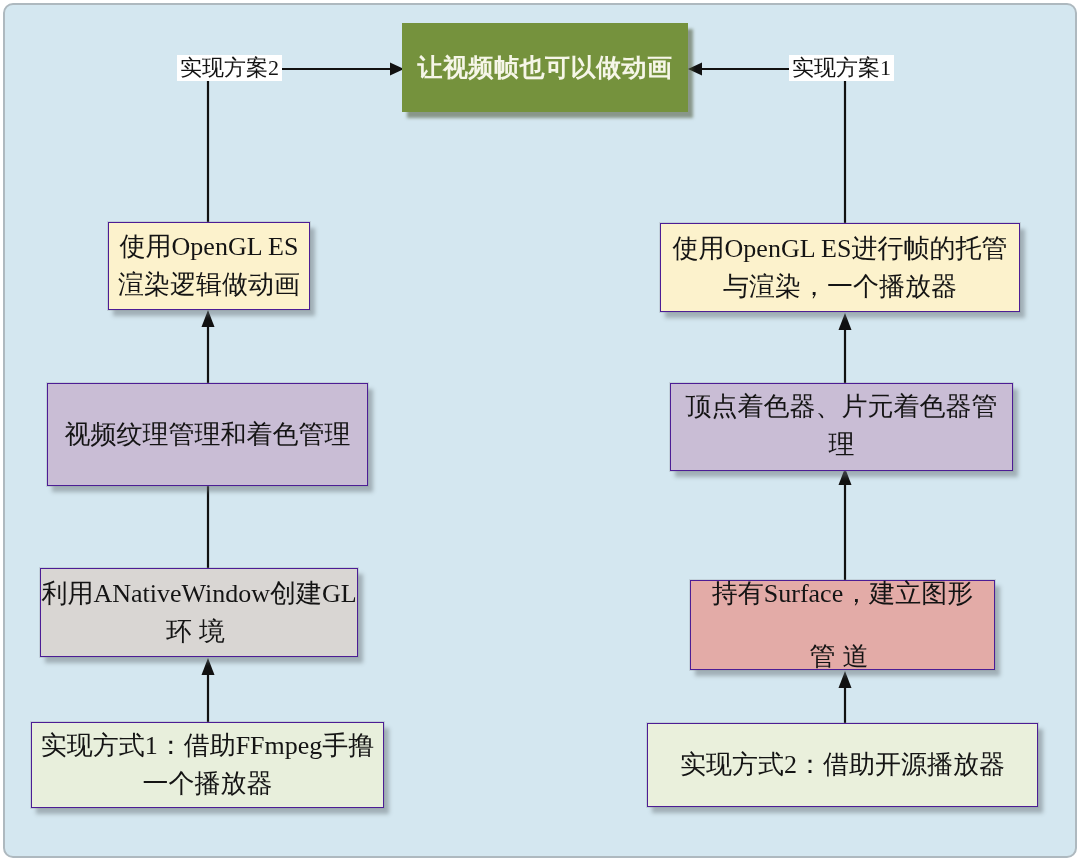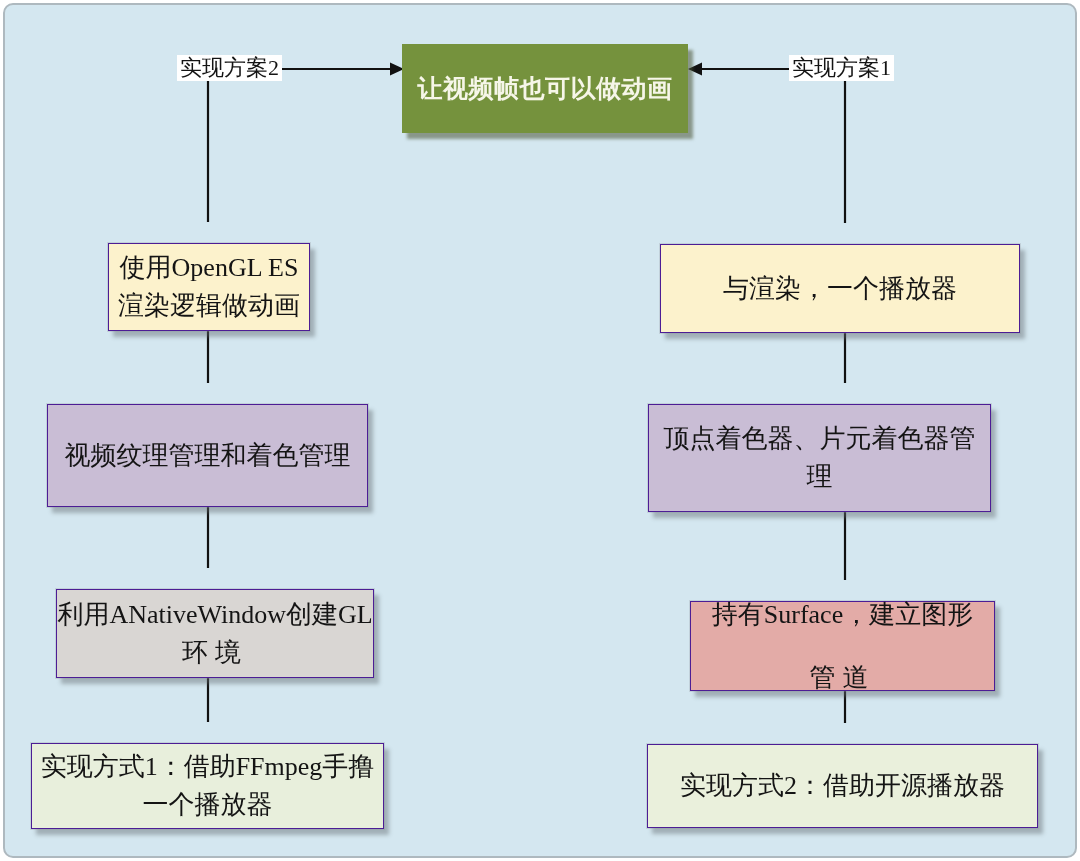--- a/index.html
+++ b/index.html
@@ -1,28 +1,28 @@
 <!DOCTYPE html>
 <html><head>
 <meta charset="utf-8">
 <style>
   html,body{margin:0;padding:0;}
   body{width:1080px;height:861px;position:relative;background:#ffffff;font-family:"Liberation Serif","DejaVu Serif",serif;overflow:hidden;}
   #frame{position:absolute;left:3px;top:3px;right:3px;bottom:3px;background:#d4e7f0;border:2px solid #aeb9bf;border-radius:10px;}
-  .box{position:absolute;display:flex;flex-direction:column;justify-content:center;align-items:center;text-align:center;color:#141414;z-index:2;box-sizing:border-box;margin-top:21px;}
+  .box{position:absolute;display:flex;flex-direction:column;justify-content:center;align-items:center;text-align:center;color:#141414;z-index:2;box-sizing:border-box;}
   .soft{border:1px solid #4c1d95;box-shadow:0 0 0 1px rgba(140,145,150,.25), 5px 6px 4px rgba(100,108,114,.45);}
   .line{font-size:26px;line-height:38px;white-space:nowrap;}
   #root-box{left:402px;top:23px;width:286px;height:89px;box-shadow:5px 6px 3px rgba(75,85,55,.55);}
   #root-box .line{font-size:25px;color:#f6f6e8;font-weight:bold;letter-spacing:0.5px;}
   #lbox1{left:108px;top:222px;width:202px;height:88px;}
   #lbox2{left:47px;top:383px;width:321px;height:103px;}
-  #lbox3{left:56px;top:568px;width:318px;height:89px;}
+  #lbox3{left:40px;top:568px;width:318px;height:89px;}
   #lbox4{left:31px;top:722px;width:353px;height:86px;}
   #rbox1{left:660px;top:223px;width:360px;height:89px;}
-  #rbox2{left:648px;top:383px;width:343px;height:108px;}
+  #rbox2{left:670px;top:383px;width:343px;height:88px;font-family:Liberation Mono, monospace;}
   #rbox3{left:690px;top:580px;width:305px;height:90px;gap:25px;}
   #rbox4{left:647px;top:723px;width:391px;height:84px;}
   .branch-label{position:absolute;z-index:3;background:#ffffff;font-size:22px;line-height:26px;padding:0 3px;color:#141414;white-space:nowrap;font-family:Liberation Serif, serif;}
   #label-left{left:177px;top:55px;}
   #label-right{left:789px;top:55px;}
   #arrows{position:absolute;left:0;top:0;z-index:1;}
   .sp7{letter-spacing:7px;}
   .sp4{letter-spacing:4px;}
 </style>
 </head>
@@ -67,20 +67,21 @@
 <div class="box soft" id="lbox3" style="background: rgb(217, 214, 211);">
   <span class="line">利用ANativeWindow创建GL</span>
   <span class="line sp7">环境</span>
 </div>
 <div class="box soft" id="lbox4" style="background: rgb(232, 239, 220);">
   <span class="line">实现方式1：借助FFmpeg手撸</span>
   <span class="line">一个播放器</span>
 </div>
 
 <div class="box soft" id="rbox1" style="background: rgb(252, 242, 204);">
+  <span class="line">使用OpenGL ES进行帧的托管</span>
   <span class="line">与渲染，一个播放器</span>
 </div>
 <div class="box soft" id="rbox2" style="background: rgb(201, 189, 213);">
   <span class="line">顶点着色器、片元着色器管</span>
   <span class="line">理</span>
 </div>
 <div class="box soft" id="rbox3" style="background: rgb(227, 171, 167);">
   <span class="line">持有Surface，建立图形</span>
   <span class="line sp7">管道</span>
 </div>

